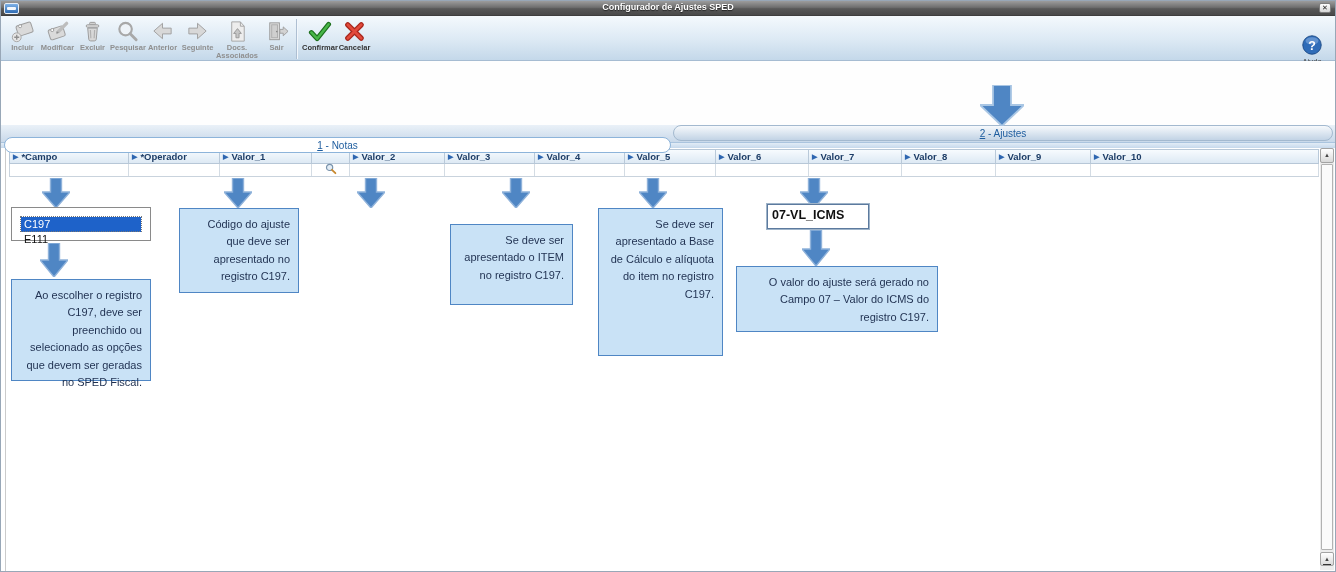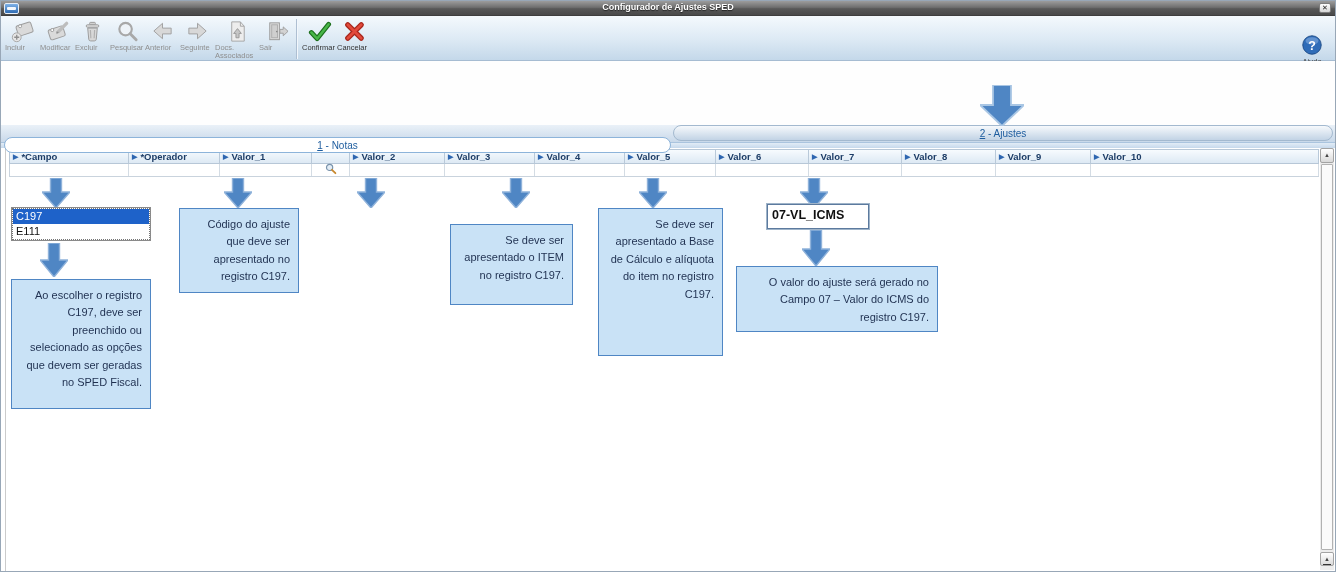--- a/index.html
+++ b/index.html
@@ -21,21 +21,21 @@
   .title-text { position:absolute; left:0; right:0; top:1px; text-align:center;
     font-size:9px; font-weight:bold; color:#fff; text-shadow:0 1px 1px #222; }
   .close-btn { position:absolute; right:4px; top:2px; width:12px; height:10px;
     background:linear-gradient(#fefefe,#d6d6d6); border:1px solid #7f7f7f; border-radius:2px;
     font-size:7px; line-height:8px; text-align:center; color:#222; cursor:default; }
 
   
   .toolbar { position:absolute; left:0; top:15px; right:0; height:45px;
     background:linear-gradient(#f4f9fd,#dce9f4 55%,#c4d8ea);
     border-bottom:1px solid #a6bcd2; display:flex; align-items:flex-start; padding:2px 2px 0 4px; }
-  .tbtn { width:35px; font-size:7.5px; line-height:8px; padding-top:1px; }
+  .tbtn { width:35px; text-align:center; font-size:7.5px; line-height:8px; padding-top:1px;font-weight:bold; }
   .tbtn.wide { width:44px; }
   .tbtn svg { width:25px; height:25px; display:block; margin:0 auto; }
   .tbtn .tlabel { display:block; margin-top:0px; color:#8f8f8f; }
   .tbtn.enabled .tlabel { color:#333; }
   .tsep { width:2px; height:40px; margin:1px 4px 0 2px;
     border-left:1px solid #aebfd2; border-right:1px solid #f2f7fc; }
   .help-btn { position:absolute; right:2px; top:17px; width:42px; text-align:center;
     font-size:7.5px; color:#444; }
   .help-btn svg { width:24px; height:24px; display:block; margin:0 auto; }
 
@@ -85,21 +85,21 @@
   .sbtn-end { bottom:4px; height:14px; }
   .sbtn-end .glyph { display:inline-block; border-bottom:1px solid #333; line-height:9px; padding:0 1px; }
   .sthumb { position:absolute; left:1px; right:1px; top:16px; bottom:20px;
     background:#fbfbfb; border:1px solid #b2b2b2; border-radius:1px; }
 
   
   .arrow { position:absolute; }
   .note { position:absolute; background:#c9e2f6; border:1.5px solid #4f86c4;
     font-size:11px; color:#1f3050; padding:7px 8px; line-height:1.58;text-align:right; }
   .listbox { position:absolute; left:10px; top:59px; width:140px; height:34px;
-    background:#fff; border:1px solid #8a8a8a; padding:1px; }
+    background:#fff; border:1px solid #8a8a8a; padding:9px; }
   .listbox-inner { outline:1px dotted #777; height:100%; }
   .lb-item { height:15px; font-size:11px; padding:0 3px; color:#111; line-height:15px; }
   .lb-item.sel { background:#1e62c9; color:#fff; }
   .field-ref { position:absolute; left:766px; top:56px; width:102px; height:25px;
     background:#fff; border:1px solid #5c7a9e; outline:1px solid #9fb4c9;
     font-size:12.5px; font-weight:bold; color:#101010; padding:3px 0 0 4px; white-space:nowrap; }
 </style>
 </head>
 <body>
 
@@ -339,21 +339,21 @@
       <div class="listbox-inner">
         <div class="lb-item sel">C197</div>
         <div class="lb-item">E111</div>
       </div>
     </div>
 
     <svg class="arrow" style="left:39px; top:95px; width:28px; height:34px;" viewBox="0 0 28 34">
       <polygon points="8.5,0 19.5,0 19.5,17 28,17 14,34 0,17 8.5,17" fill="#4f86c4" stroke="#8fb2da" stroke-width="1.4"></polygon>
     </svg>
 
-    <div class="note" style="left:10px; top:131px; width:140px; height:130px;">Ao escolher o registro C197, deve ser preenchido ou selecionado as opções que devem ser geradas no SPED Fiscal.</div>
+    <div class="note" style="left:10px; top:131px; width:140px; height:102px;">Ao escolher o registro C197, deve ser preenchido ou selecionado as opções que devem ser geradas no SPED Fiscal.</div>
     <div class="note" style="left:178px; top:60px; width:120px; height:85px;">Código do ajuste que deve ser apresentado no registro C197.</div>
     <div class="note" style="left:449px; top:76px; width:123px; height:81px;">Se deve ser apresentado o ITEM no registro C197.</div>
     <div class="note" style="left:597px; top:60px; width:125px; height:148px;">Se deve ser apresentado a Base de Cálculo e alíquota do item no registro C197.</div>
 
     <div class="field-ref">07-VL_ICMS</div>
     <svg class="arrow" style="left:801px; top:82px; width:28px; height:36px;" viewBox="0 0 28 36">
       <polygon points="8.5,0 19.5,0 19.5,19 28,19 14,36 0,19 8.5,19" fill="#4f86c4" stroke="#8fb2da" stroke-width="1.4"></polygon>
     </svg>
     <div class="note" style="left:735px; top:118px; width:202px; height:66px;">O valor do ajuste será gerado no Campo 07 – Valor do ICMS do registro C197.</div>
   </div>

